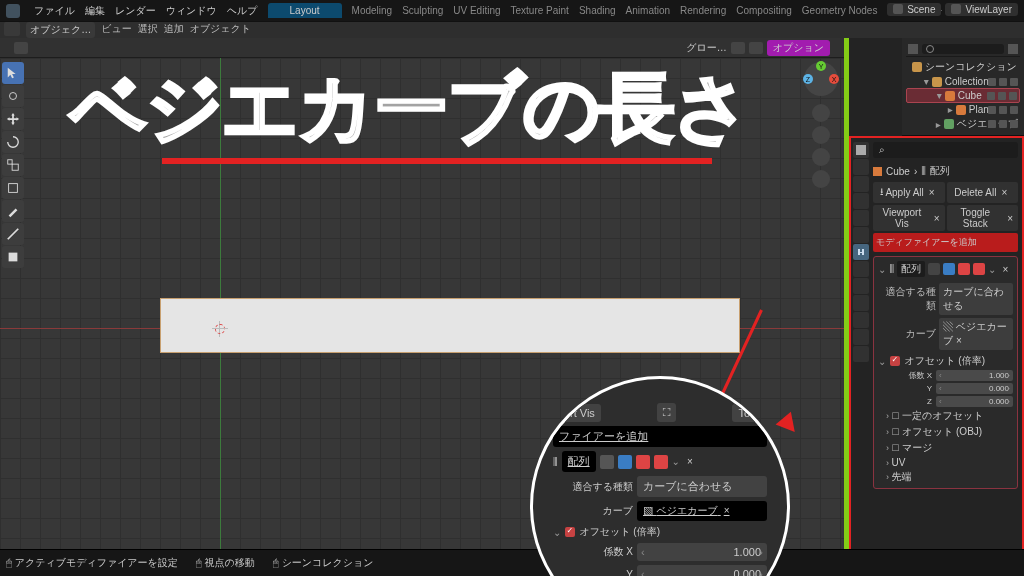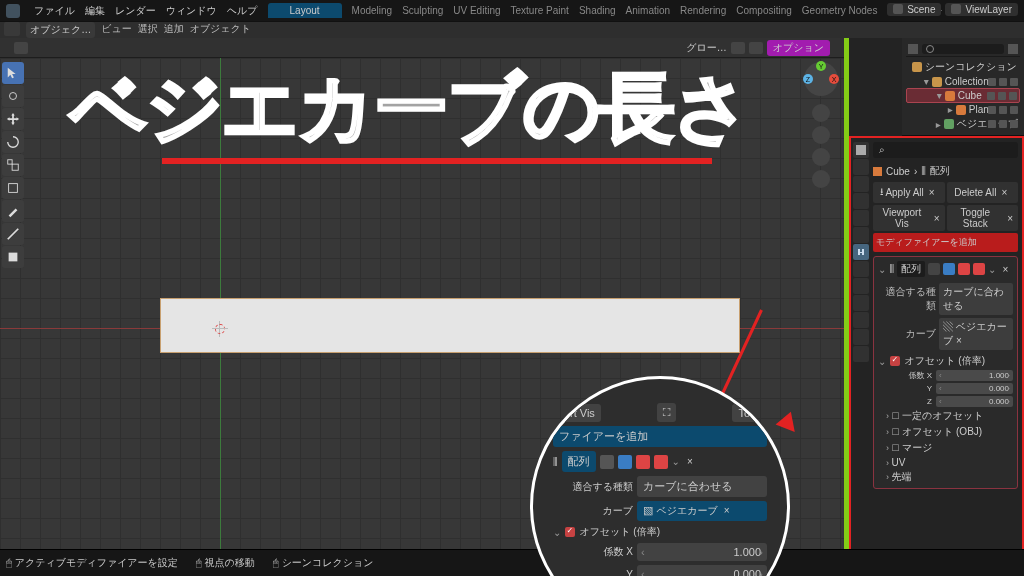--- a/index.html
+++ b/index.html
@@ -93,21 +93,21 @@
 .numrow { display: flex; align-items: center; margin-top: 2px; }
 .numrow .nl { width: 58px; text-align: right; padding-right: 4px; font-size: 8px; }
 .numrow .nv { flex: 1; background: #4a4a4a; padding: 1px 4px; border-radius: 2px; text-align: right; font-size: 8px; position: relative; }
 .numrow .nv::before { content: "‹"; position: absolute; left: 3px; color: #888; }
 .numrow .nv::after { content: "›"; position: absolute; right: 3px; color: #888; }
 .coll-row { padding: 2px 0 0 8px; font-size: 9px; color: #aaa; }
 .status-bar { position: absolute; bottom: 0; left: 0; right: 0; height: 27px; background: #161616; border-top: 1px solid #000; display: flex; align-items: center; padding: 0 6px; gap: 18px; font-size: 9px; color: #888; }
 .zoom-circle { position: absolute; left: 530px; bottom: -60px; width: 260px; height: 260px; border-radius: 50%; background: #2d2d2d; border: 3px solid #fff; overflow: hidden; z-index: 7; padding: 24px 20px 0; display: flex; flex-direction: column; gap: 4px; }
 .zoom-circle .zrow { display: flex; align-items: center; gap: 4px; font-size: 11px; }
 .zoom-circle .zfield { background: #424242; padding: 3px 6px; border-radius: 3px; font-size: 11px; }
-.zoom-circle .zdd { background: #0c4a6e; }
+.zoom-circle .zdd { background: #000000; text-decoration: underline; }
 .zoom-circle .zlabel { text-align: right; width: 80px; }
 .zoom-circle .wide { flex: 1; }
 .zoom-circle .numv { text-align: right; position: relative; }
 .zoom-circle .numv::before { content: "‹"; position: absolute; left: 4px; color: #888; }
 .zoom-circle .numv::after { content: "›"; position: absolute; right: 4px; color: #888; }
 .zoom-circle .ztitle { display: flex; align-items: center; gap: 4px; }
 .zoom-circle .zico { width: 14px; height: 14px; border-radius: 2px; }
 .x-close { color: #ccc; padding: 0 3px; }
 </style>
 </head>

